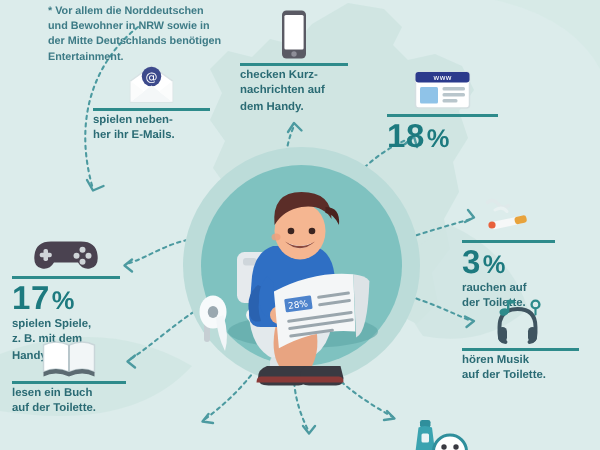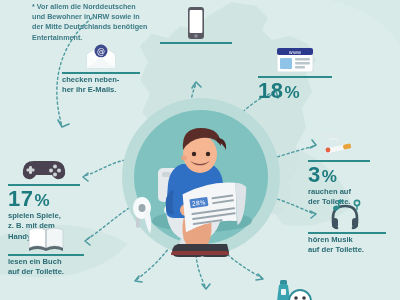--- a/index.html
+++ b/index.html
@@ -182,33 +182,36 @@
     <svg width="34" height="28" viewBox="0 0 34 28">
       <path d="M3,12 L17,2 L31,12 L31,26 L3,26 Z" fill="#ffffff" stroke="#d8e2e4" stroke-width="1"></path>
       <circle cx="17" cy="9" r="6.5" fill="#3d4a8c"></circle>
       <text x="17" y="12" font-family="DejaVu Sans" font-size="8" fill="#ffffff" text-anchor="middle">@</text>
       <path d="M3,26 L17,15 L31,26 Z" fill="#f4f7f8"></path>
       <path d="M3,12 L3,26 L12,19 Z" fill="#fbfcfc"></path>
       <path d="M31,12 L31,26 L22,19 Z" fill="#fbfcfc"></path>
     </svg>
   </div>
   <div class="rule"></div>
-  <div class="caption">checken neben-
+  <div class="caption">spielen neben-
 her ihr E-Mails.</div>
 </div>
 
 <div class="stat s-sms">
   <div class="icon-wrap">
     <svg width="20" height="34" viewBox="0 0 20 34">
       <rect x="2" y="1" width="16" height="32" rx="3" fill="#5a5a64"></rect>
       <rect x="3.6" y="4" width="12.8" height="23" rx="1" fill="#ffffff"></rect>
       <circle cx="10" cy="30" r="1.8" fill="#8e8e98"></circle>
     </svg>
   </div>
   <div class="rule"></div>
+  <div class="caption">checken Kurz-
+nachrichten auf
+dem Handy.</div>
 </div>
 
 <div class="stat s-surf">
   <div class="icon-wrap">
     <svg width="38" height="28" viewBox="0 0 38 28">
       <rect x="1" y="2" width="36" height="24" rx="2" fill="#ffffff" stroke="#d4dfe1" stroke-width="1"></rect>
       <rect x="1" y="2" width="36" height="7" rx="2" fill="#2b3a8c"></rect>
       <text x="19" y="7.6" font-family="DejaVu Sans" font-size="5" fill="#ffffff" text-anchor="middle">www</text>
       <rect x="4" y="12" width="12" height="11" rx="1" fill="#8fc3e8"></rect>
       <rect x="19" y="12" width="15" height="2.4" rx="1" fill="#b9c6cc"></rect>

